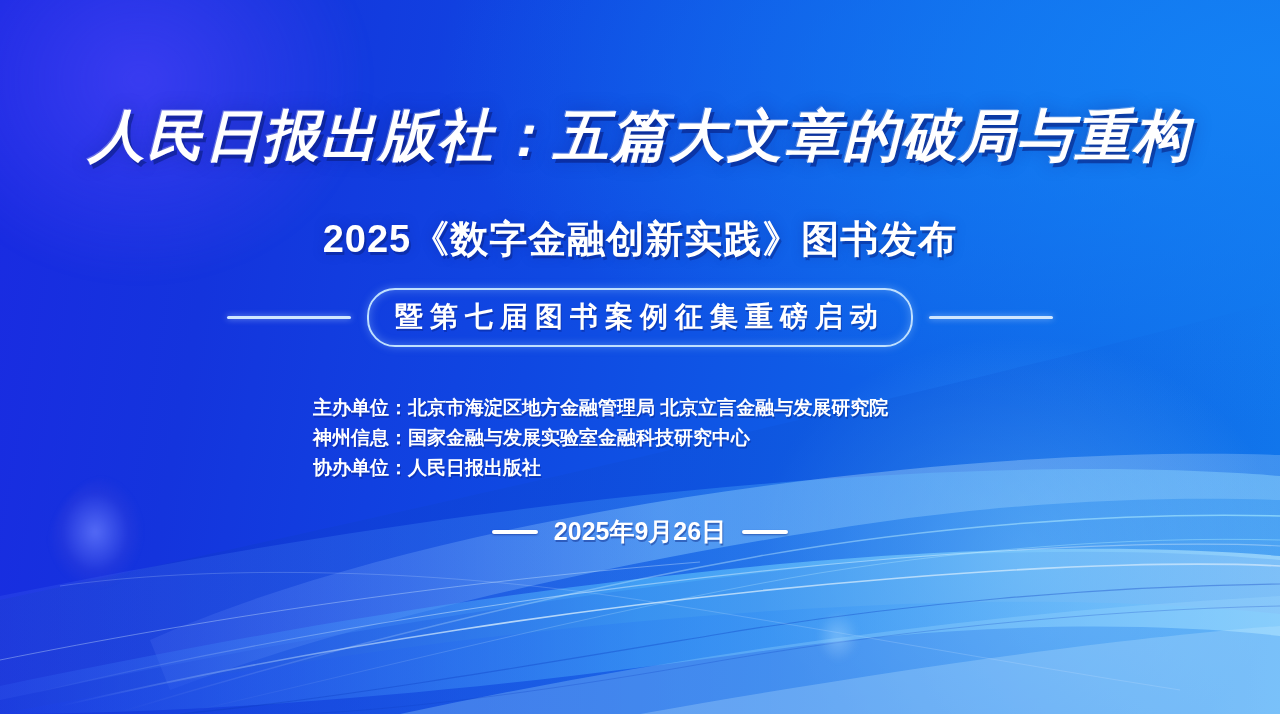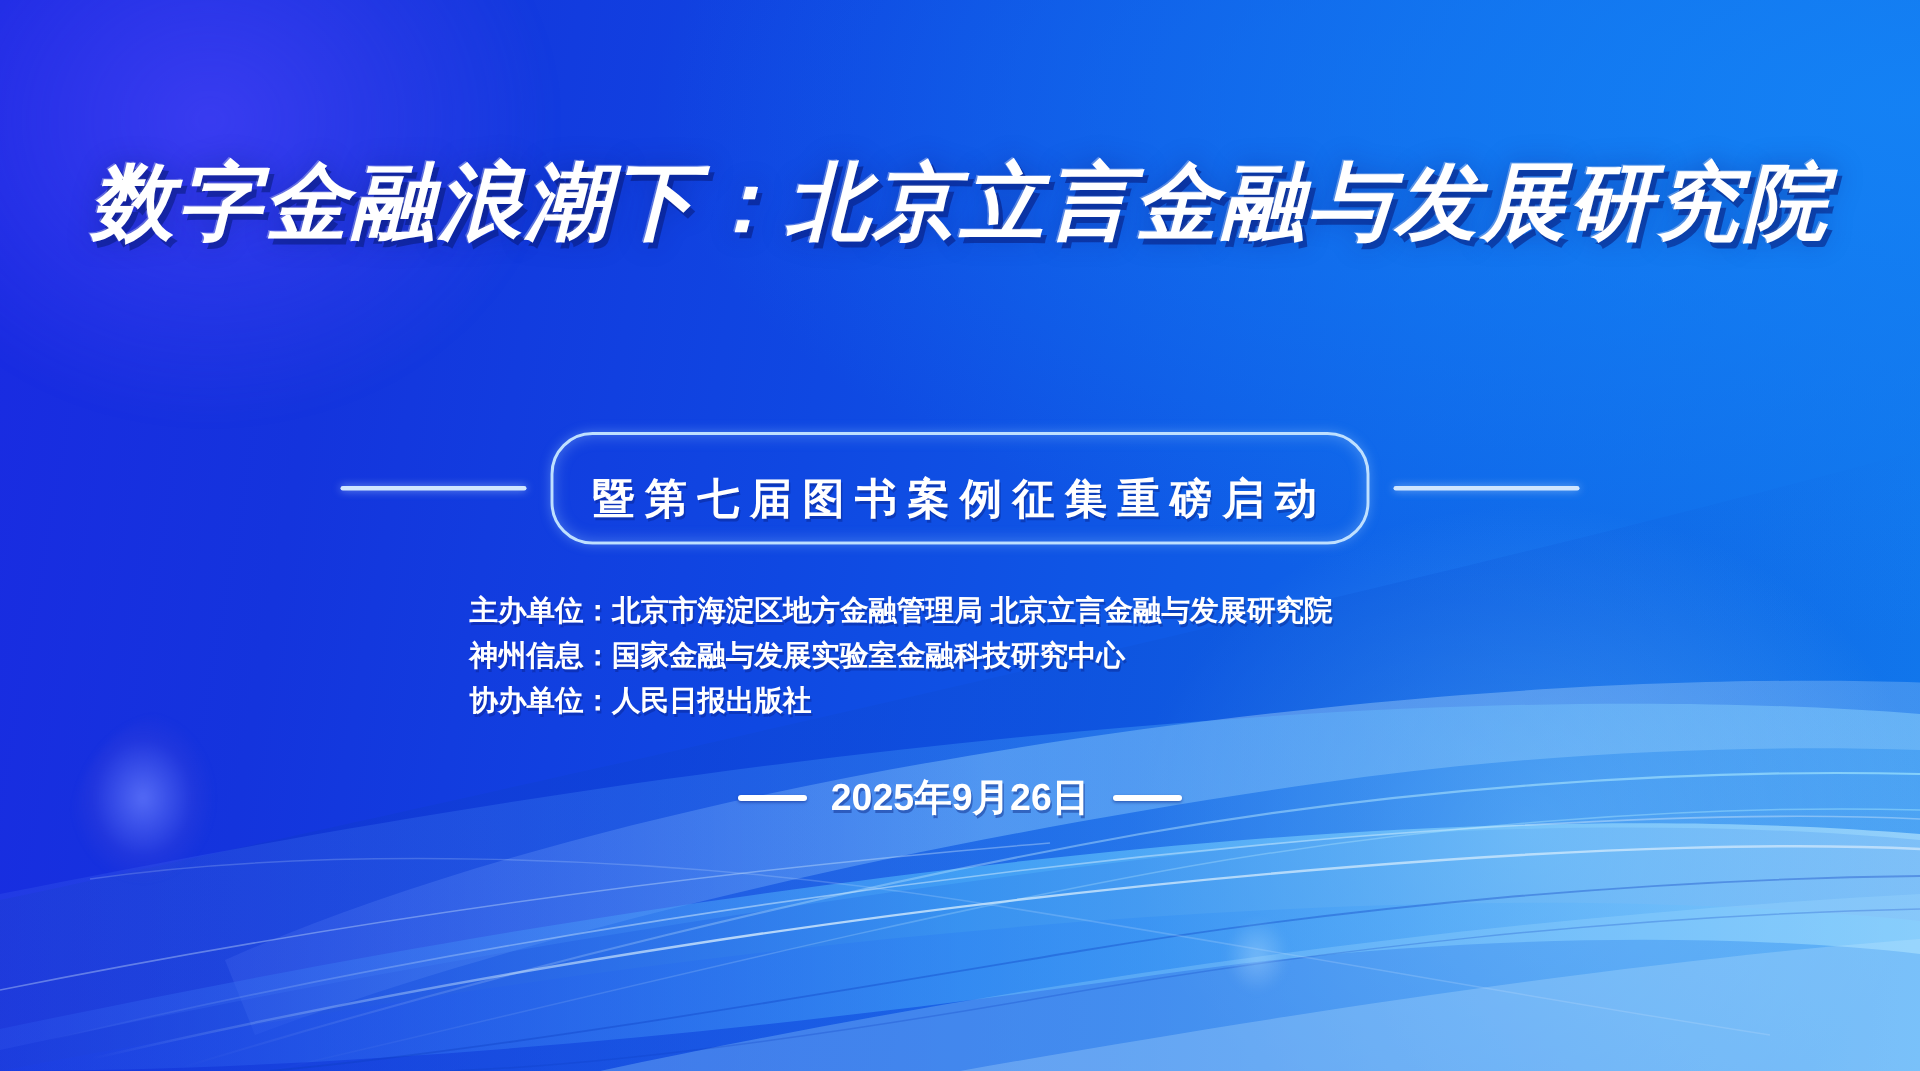--- a/index.html
+++ b/index.html
@@ -63,21 +63,21 @@
     text-shadow:2px 3px 0 rgba(8,30,125,.45), 0 0 12px rgba(10,35,140,.35);
   }
 
   .pill-row{
     position:absolute;left:0;right:0;top:288px;
     display:flex;align-items:center;justify-content:center;gap:16px;
   }
   .rule{width:124px;height:3px;background:#cfe6ff;border-radius:2px;box-shadow:0 0 6px rgba(200,230,255,.6);}
   .pill{
     border:2px solid #bfe0ff;border-radius:28px;
-    padding:24px 26px 9px;
+    padding:8px 26px 9px;
     color:#ffffff;font-weight:700;font-size:28px;letter-spacing:7px;
     white-space:nowrap;
     box-shadow:0 0 10px rgba(180,220,255,.35) inset, 0 0 8px rgba(170,215,255,.35);
     text-shadow:1px 2px 0 rgba(8,30,125,.40);
   }
 
   .credits{
     position:absolute;left:313px;top:360px;
     color:#ffffff;font-weight:700;font-size:19px;line-height:30px;
     text-shadow:1px 2px 0 rgba(8,30,125,.38);
@@ -171,22 +171,23 @@
 
       <path d="M60,586 C200,566 420,566 640,600 C820,628 1000,662 1180,690" fill="none" stroke="#cfe2ff" stroke-width="1.0" opacity="0.22"></path>
     </svg>
   </div>
 
   <div class="orb"></div>
   <div class="orb2"></div>
 
   <div class="content">
 
-    <div class="main-title">数字金融浪潮下：北京立言金融与发展研究院</div>
-
+    <div class="main-title">人民日报出版社：五篇大文章的破局与重构</div>
+
+    <div class="sub-title">2025《数字金融创新实践》图书发布</div>
 
     <div class="pill-row">
       <span class="rule"></span>
       <span class="pill">暨第七届图书案例征集重磅启动</span>
       <span class="rule"></span>
     </div>
 
     <div class="credits">
       <span class="line">主办单位：北京市海淀区地方金融管理局  北京立言金融与发展研究院</span>
       <span class="line">神州信息：国家金融与发展实验室金融科技研究中心</span>

